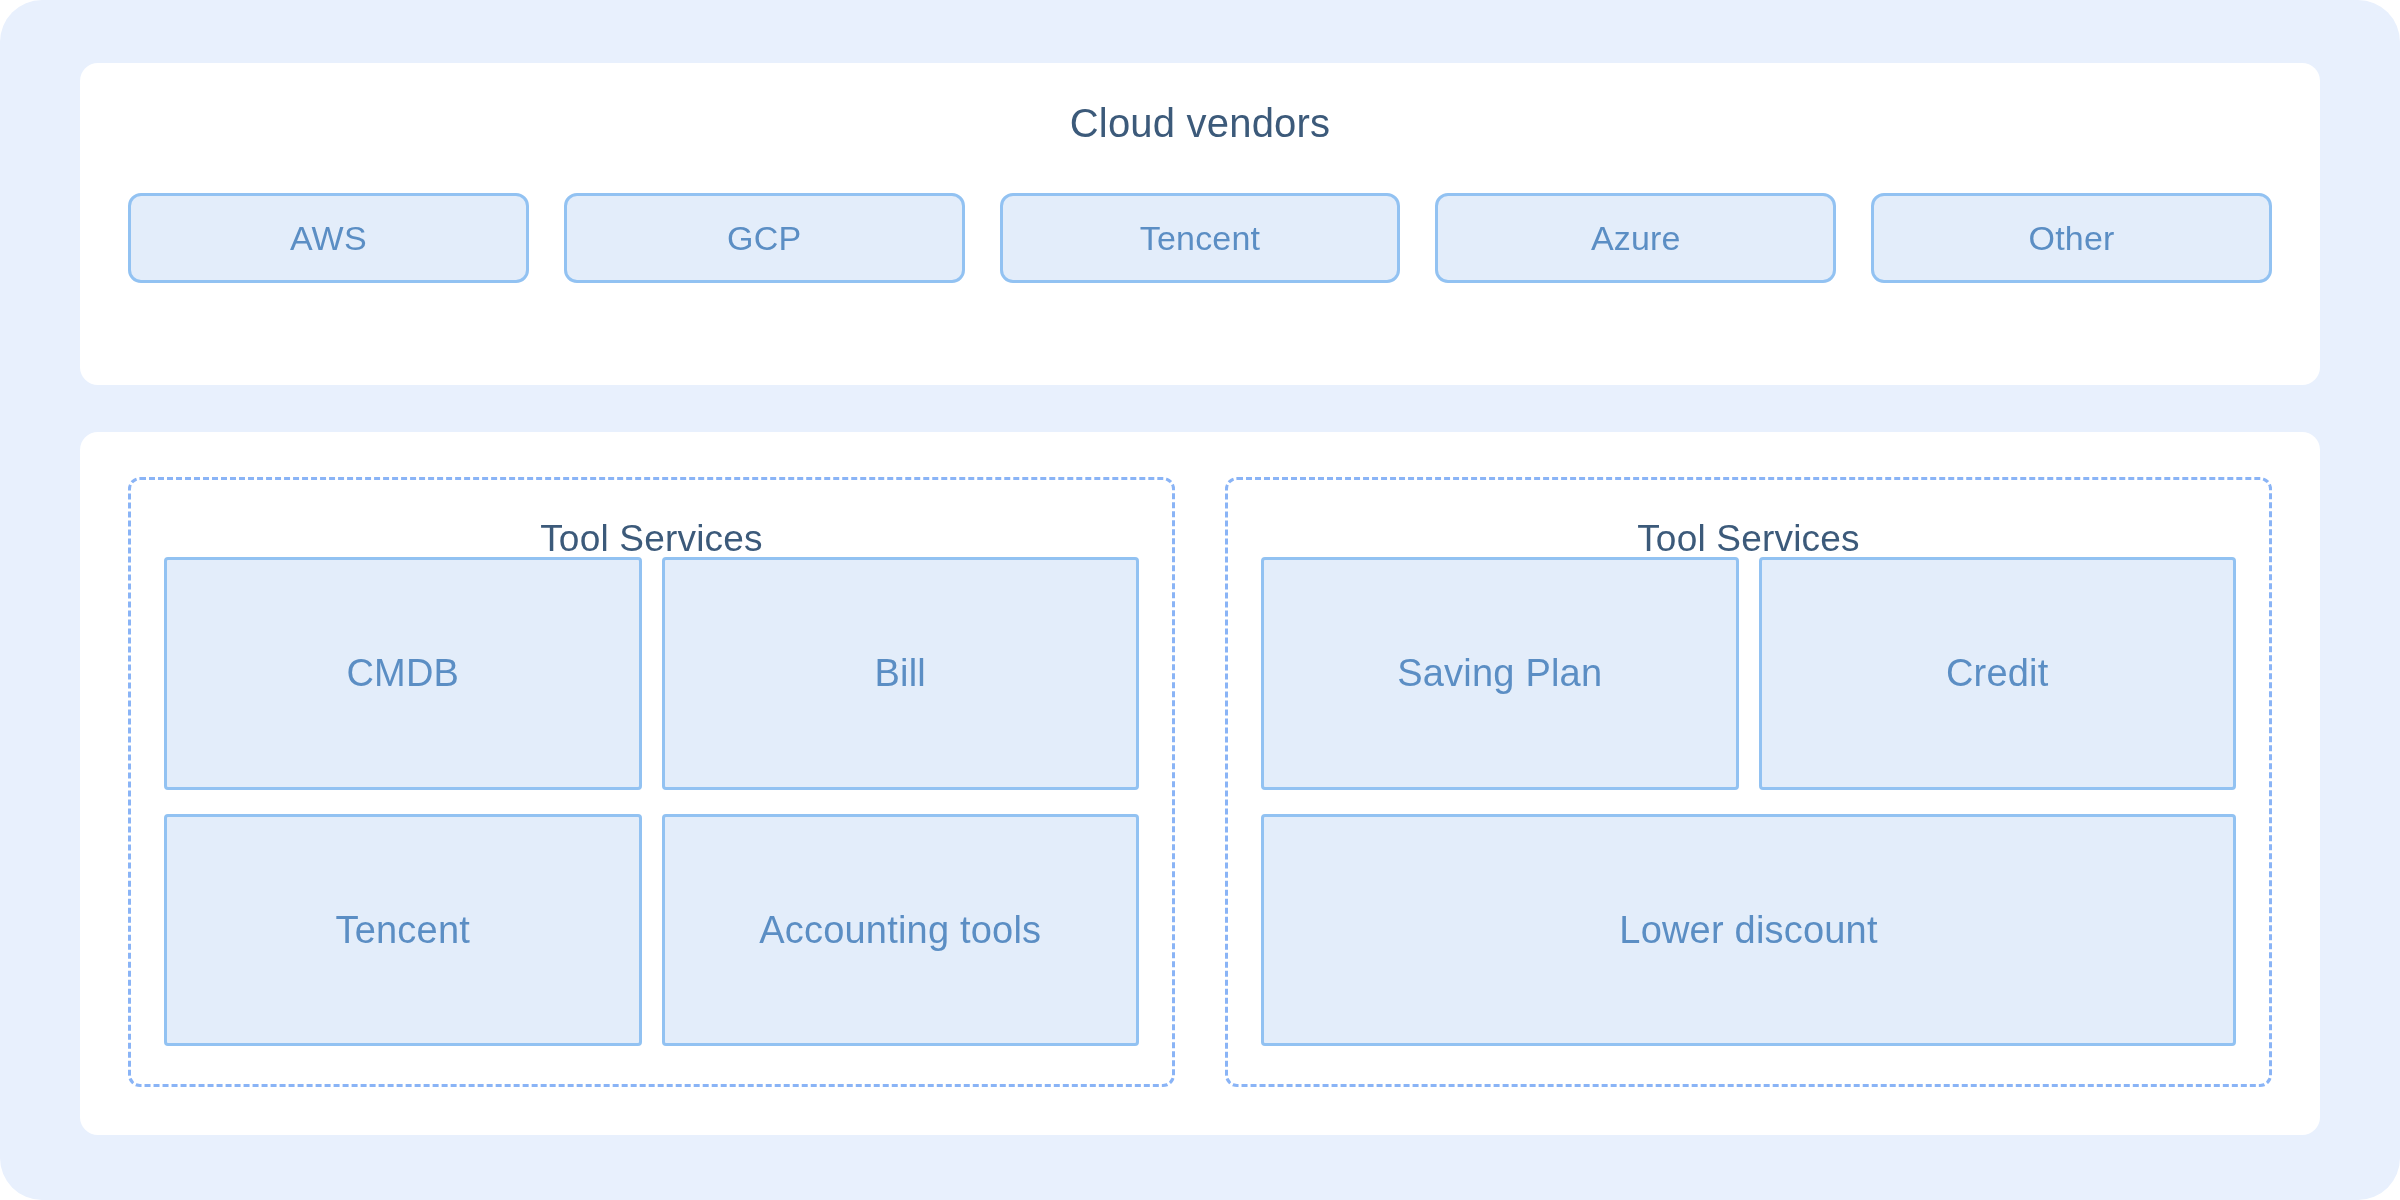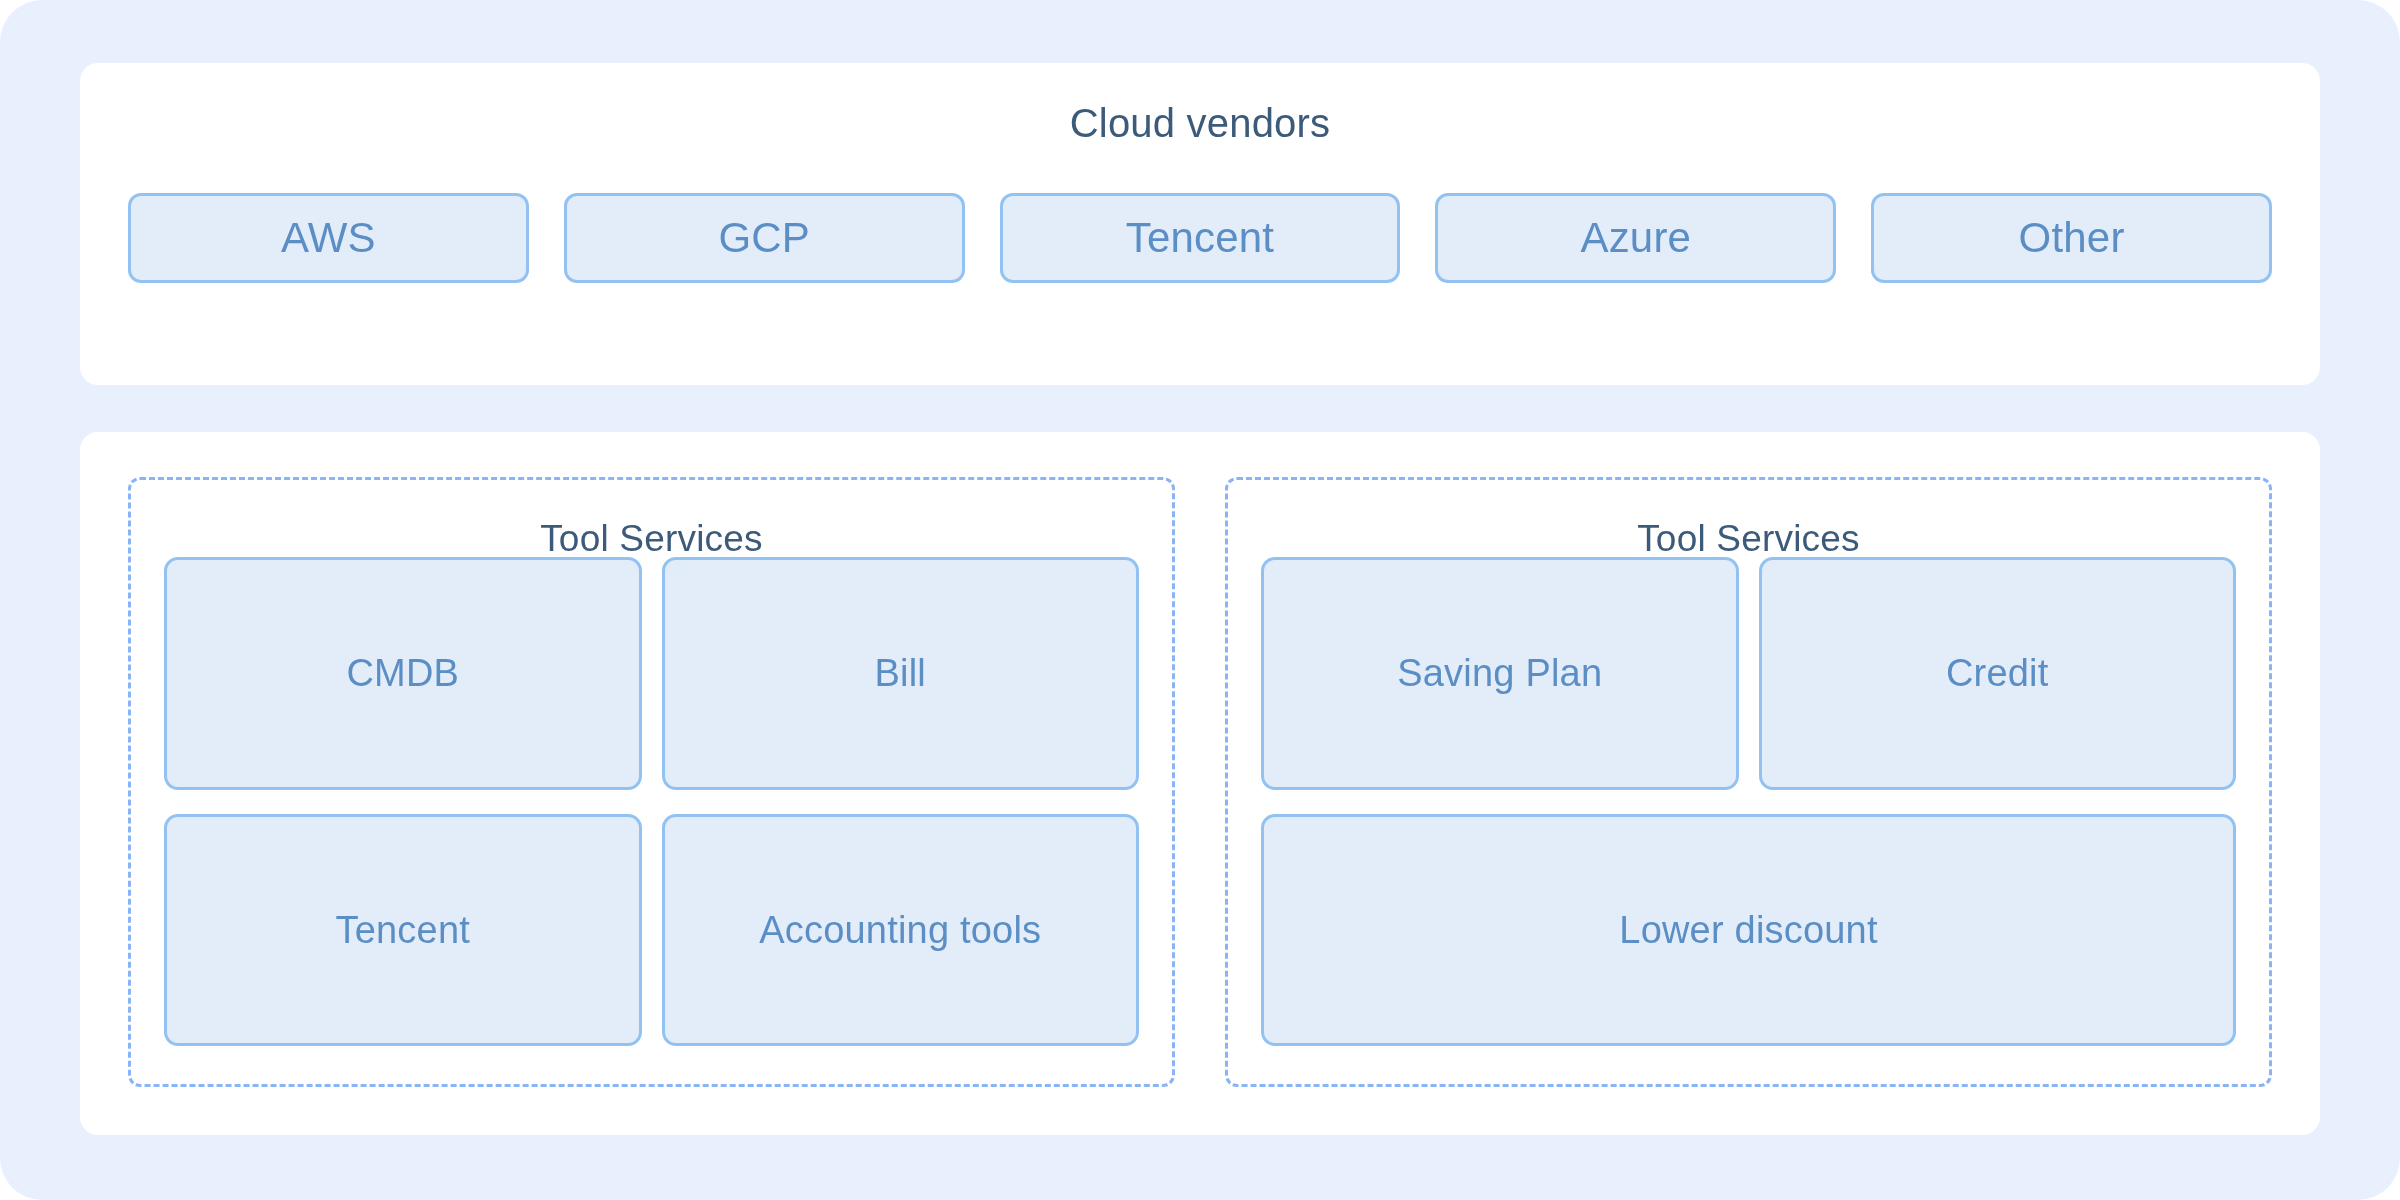--- a/index.html
+++ b/index.html
@@ -78,21 +78,21 @@
 
   
   .box {
     background: #e3edfa;
     border: 3px solid #92c2f2;
     border-radius: 12px;
     display: flex;
     align-items: center;
     justify-content: center;
     color: #5b8ec4;
-    font-size: 42px;
+    font-size: 34px;
     font-weight: 400;
     line-height: 1;
     letter-spacing: 0.2px;
     text-align: center;
   }
 
   .vendor-box {
     flex: 1 1 0;
     height: 90px;
     border-radius: 13px;
@@ -121,21 +121,21 @@
   .tile-row {
     display: flex;
     flex-direction: row;
     gap: 20px;
     flex: 1 1 0;
   }
 
   .tile {
     flex: 1 1 0;
     min-height: 124px;
-    border-radius: 14px;
+    border-radius: 4px;
     font-size: 38px;
   }
 
   .tile.wide { flex: 1 1 100%; }
 </style>
 </head>
 <body>
 
 <div id="diagram-root">
 

